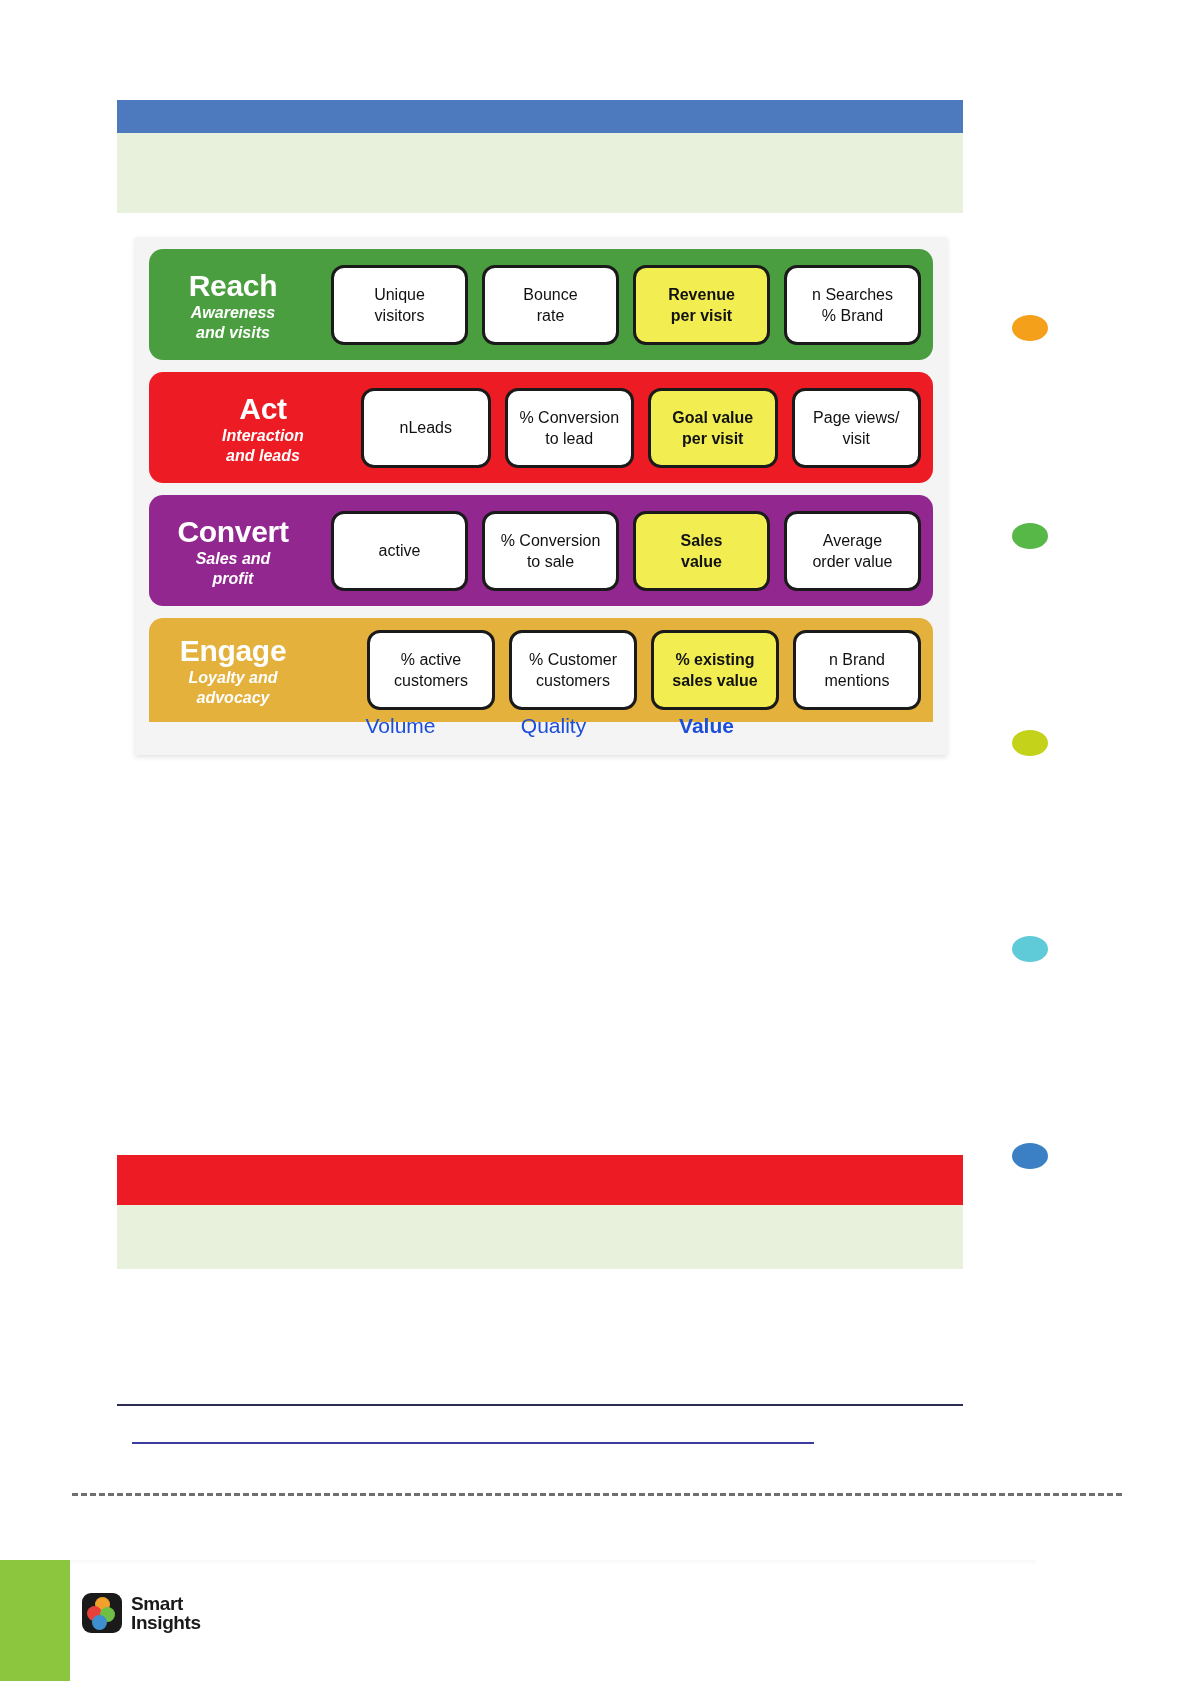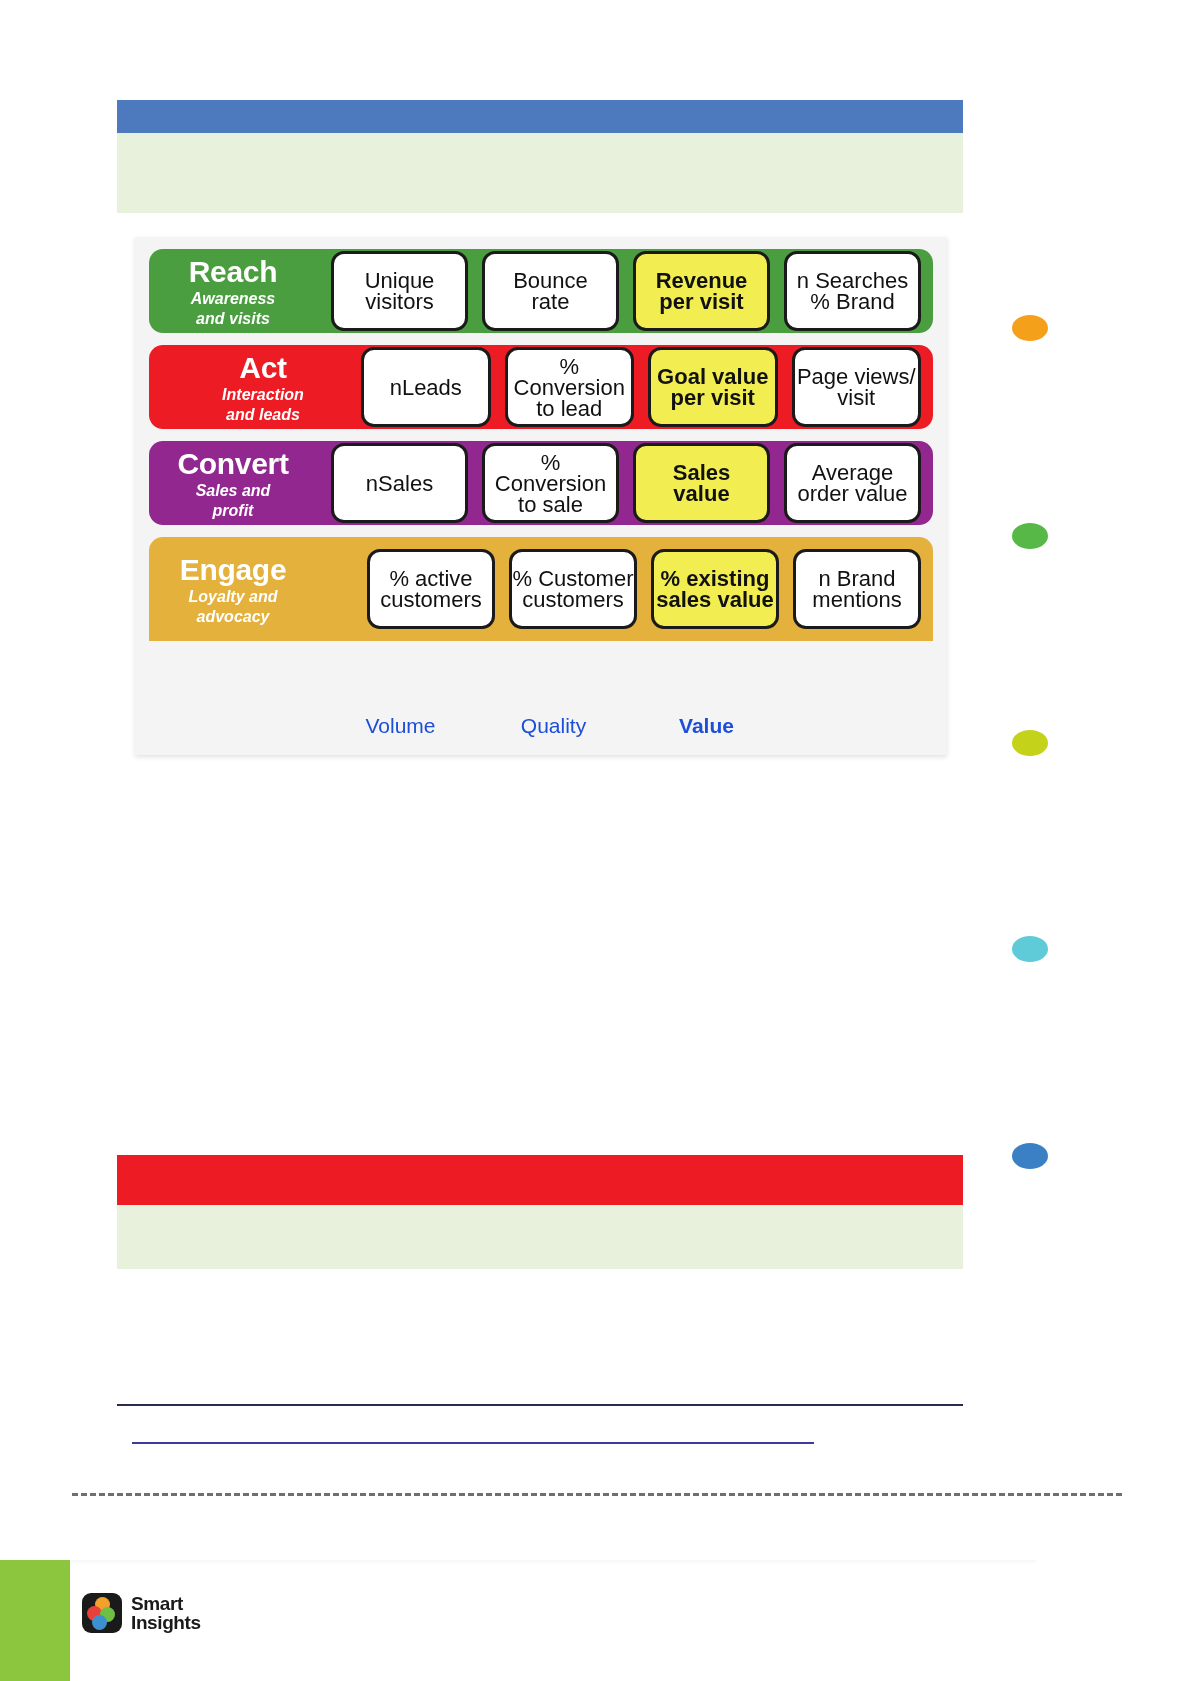--- a/index.html
+++ b/index.html
@@ -139,21 +139,21 @@
   .race-rows {
     position: absolute;
     left: 14px; top: 12px;
     width: 784px;
   }
 
   .race-row {
     display: flex;
     align-items: stretch;
     border-radius: 14px;
-    height: 84px;
+    height: 111px;
     margin-bottom: 12px;
     padding: 0 8px 0 0;
     box-sizing: border-box;
     position: relative;
   }
   .race-row.reach   { background: #4a9e3f; }
   .race-row.act     { background: #ed1c24; padding-left: 30px; }
   .race-row.convert { background: #92278f; }
   .race-row.engage  { background: #e3b13c; border-radius: 14px 14px 0 0; height: 104px; margin-bottom: 0; gap: 36px; }
 
@@ -196,21 +196,21 @@
   .kpi {
     flex: 1 1 0;
     height: 80px;
     background: #ffffff;
     border: 3px solid #1a1a1a;
     border-radius: 13px;
     display: flex;
     align-items: center;
     justify-content: center;
     text-align: center;
-    font-size: 22px;
+    font-size: 16px;
     line-height: 21px;
     color: #111111;
     box-sizing: border-box;
   }
   .kpi.highlight {
     background: #f2ee52;
     font-weight: bold;
   }
 
   .race-footer {
@@ -295,21 +295,21 @@
     </div>
 
     <div class="race-row convert">
       <div class="race-label">
         <div class="stage">Convert</div>
         <div class="sub">Sales and</div>
         <div class="sub">profit</div>
       </div>
       <div class="race-cells">
         <div class="kpi">
-          <div><span>nSales</span></div>
+          <div><span>active</span></div>
         </div>
         <div class="kpi">
           <div><span>% Conversion</span><br><span>to sale</span></div>
         </div>
         <div class="kpi highlight">
           <div><span>Sales</span><br><span>value</span></div>
         </div>
         <div class="kpi">
           <div><span>Average</span><br><span>order value</span></div>
         </div>

